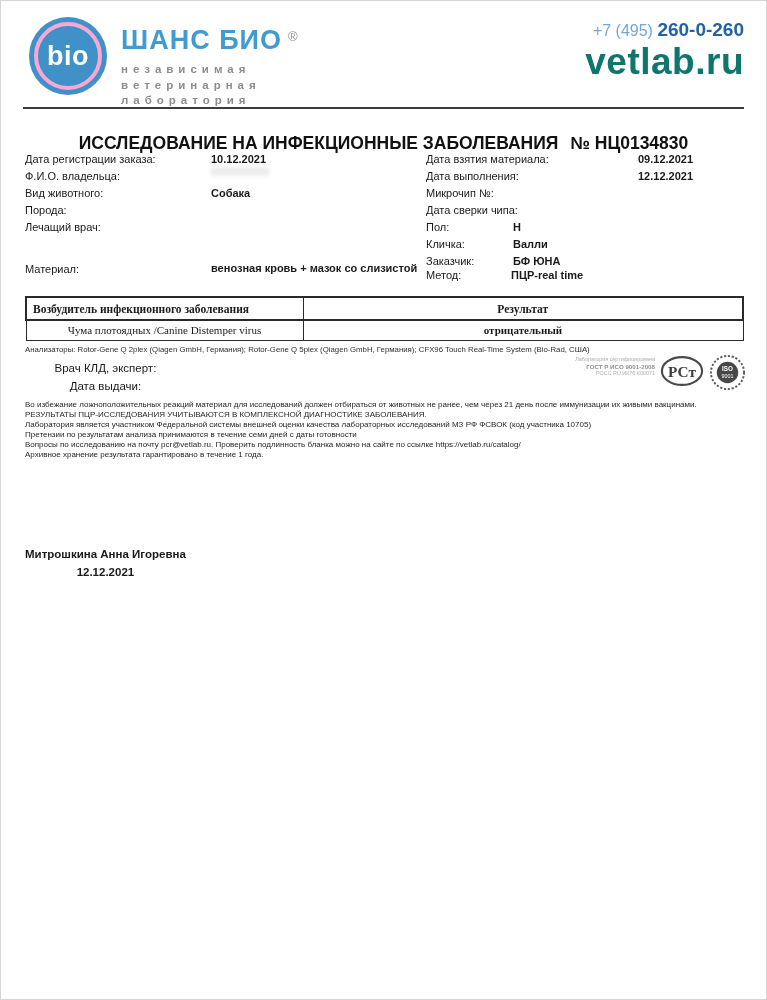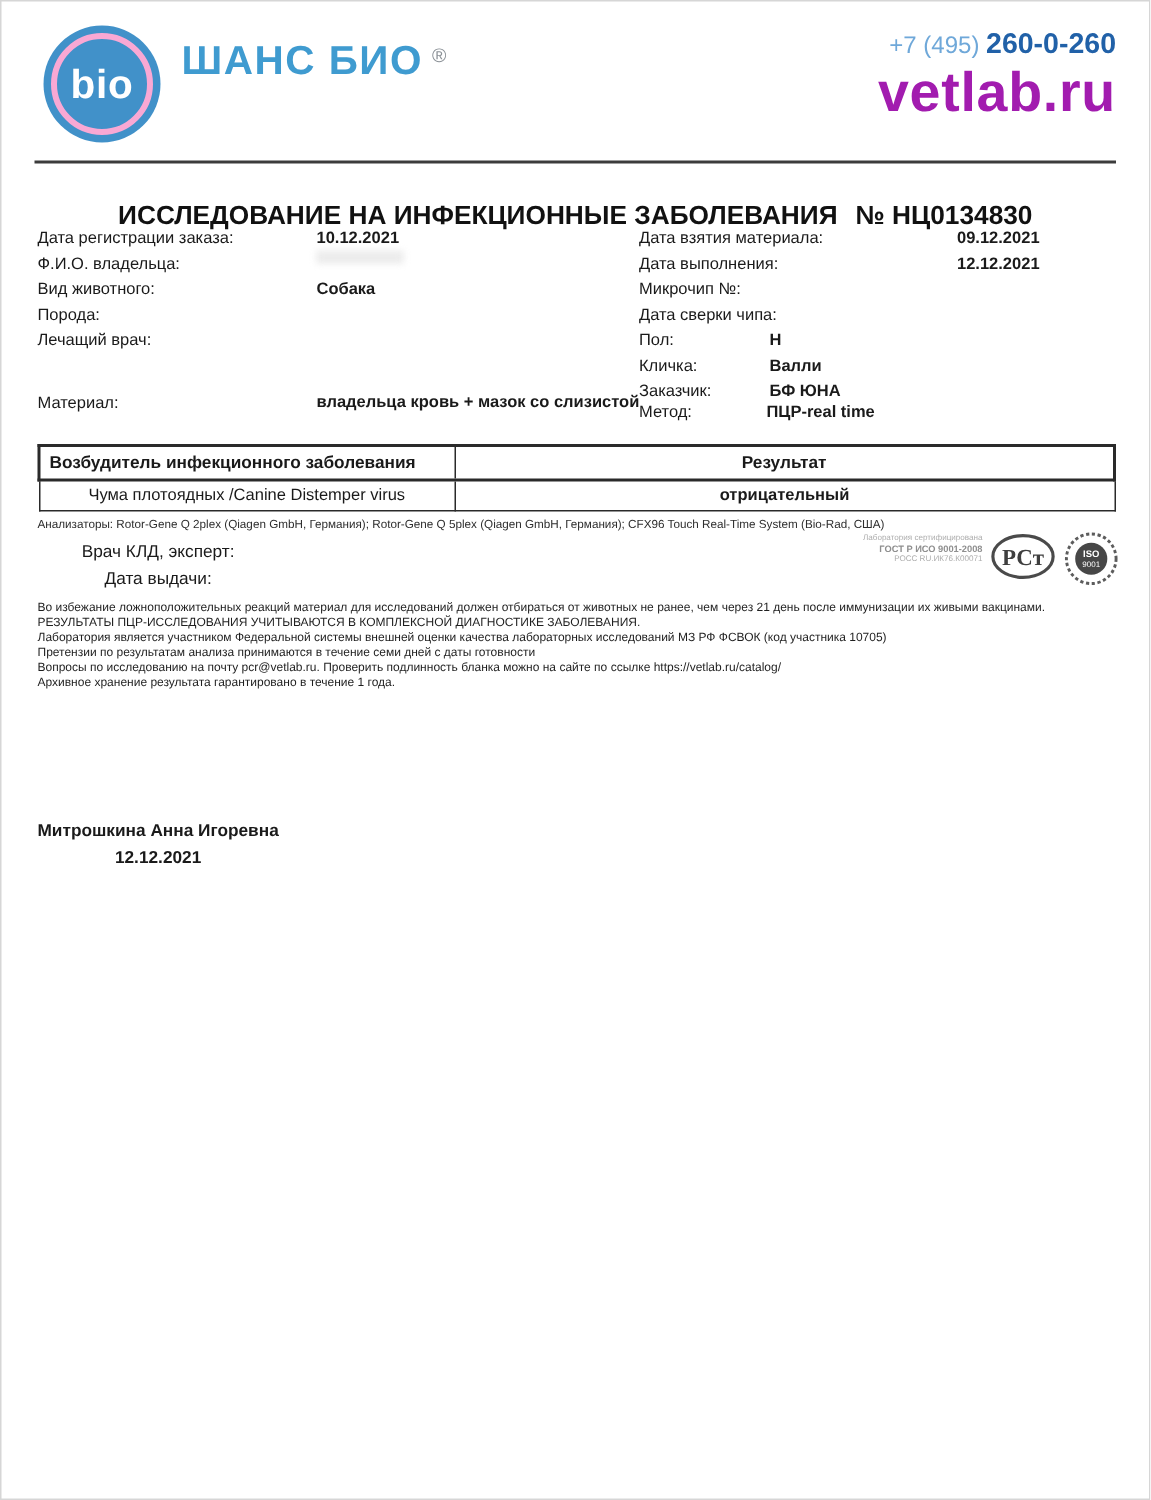--- a/index.html
+++ b/index.html
@@ -13,21 +13,21 @@
   .brand-block { position:absolute; left:120px; top:24px; }
   .brand-line { font-size:27px; font-weight:bold; color:#3f9bd0; letter-spacing:1px; white-space:nowrap; }
   .reg-mark { font-size:13px; color:#8a9096; vertical-align:8px; margin-left:6px; font-weight:normal; }
   .taglines { margin-top:6px; }
   .tagline { font-size:11.5px; font-weight:bold; color:#8d8d8d; letter-spacing:5px; line-height:15.5px; white-space:nowrap; }
 
   .contact-block { position:absolute; right:22px; top:18px; text-align:right; }
   .phone-line { white-space:nowrap; }
   .phone-prefix { font-size:16px; color:#6fa8d9; }
   .phone-number { font-size:19px; font-weight:bold; color:#2161a8; }
-  .site { font-size:37px; font-weight:bold; color:#a21caf; line-height:40px; letter-spacing:.5px; margin-top:1px; }
+  .site { font-size:37px; font-weight:bold; color:#0f766e; line-height:40px; letter-spacing:.5px; margin-top:1px; }
 
   .title-rule { position:absolute; left:22px; right:22px; top:106px; border-top:2px solid #3c3c3c; }
   .doc-title { position:absolute; left:22px; right:22px; top:112px; text-align:center; font-size:17.5px; font-weight:bold; color:#111; white-space:nowrap;margin-top:20px; }
   .doc-title .title-number { margin-left:12px; }
 
   
   .info-col { position:absolute; top:149px; font-size:11px; }
   .info-col.left  { left:24px;  width:375px; }
   .info-col.right { left:425px; width:322px; }
   .info-row { display:flex; height:17px; align-items:center; }
@@ -39,21 +39,21 @@
 
   
   .material-row { position:absolute; left:24px; top:260px; display:flex; align-items:center; font-size:11px; }
   .material-row .info-label { flex:0 0 186px; }
   .material-value { width:218px; font-weight:bold; line-height:15px; }
   .method-row { position:absolute; left:425px; top:268px; display:flex; align-items:center; font-size:11px; }
   .method-row .info-label { flex:0 0 85px; }
 
   
   .results-table { position:absolute; left:24px; top:295px; width:719px; border-collapse:collapse; }
-  .results-table th, .results-table td { border:1px solid #2a2a2a; font-size:11px; }
+  .results-table th, .results-table td { border:1px solid #2a2a2a; font-size:11px;font-family:Liberation Serif, serif; }
   .results-table th { height:23px; font-size:11.5px; border-width:2px 1px 2px 2px; }
   .results-table th.result-h { border-width:2px 2px 2px 1px; }
   .results-table th.agent-h { text-align:left; padding-left:6px; width:277px; }
   .results-table th.result-h { text-align:center; }
   .results-table td { height:20px; text-align:center; }
   .results-table td.result-cell { font-weight:bold; }
 
   .analyzers { position:absolute; left:24px; top:344px; width:719px; font-size:7.8px; color:#2e2e2e; white-space:nowrap; }
 
   
@@ -77,20 +77,25 @@
 <div class="page">
 
   <div class="logo">
     <div class="logo-ring">
       <span>bio</span>
     </div>
   </div>
 
   <div class="brand-block">
     <div class="brand-line"><span>ШАНС БИО</span><span class="reg-mark">®</span></div>
+    <div class="taglines">
+      <div class="tagline">независимая</div>
+      <div class="tagline">ветеринарная</div>
+      <div class="tagline">лаборатория</div>
+    </div>
   </div>
 
   <div class="contact-block">
     <div class="phone-line">
       <span class="phone-prefix">+7 (495)</span>
       <span class="phone-number">260-0-260</span>
     </div>
     <div class="site">vetlab.ru</div>
   </div>
 
@@ -150,21 +155,21 @@
         <span class="info-value">Валли</span>
       </div>
     <div class="info-row">
         <span class="info-label">Заказчик:</span>
         <span class="info-value">БФ ЮНА</span>
       </div>
   </div>
 
   <div class="material-row">
     <span class="info-label">Материал:</span>
-    <span class="material-value">владельца кровь + мазок со слизистой</span>
+    <span class="material-value">венозная кровь + мазок со слизистой</span>
   </div>
   <div class="method-row">
     <span class="info-label">Метод:</span>
     <span class="info-value">ПЦР-real time</span>
   </div>
 
   <table class="results-table">
     <tbody>
         <tr>
       <th class="agent-h">Возбудитель инфекционного заболевания</th>

